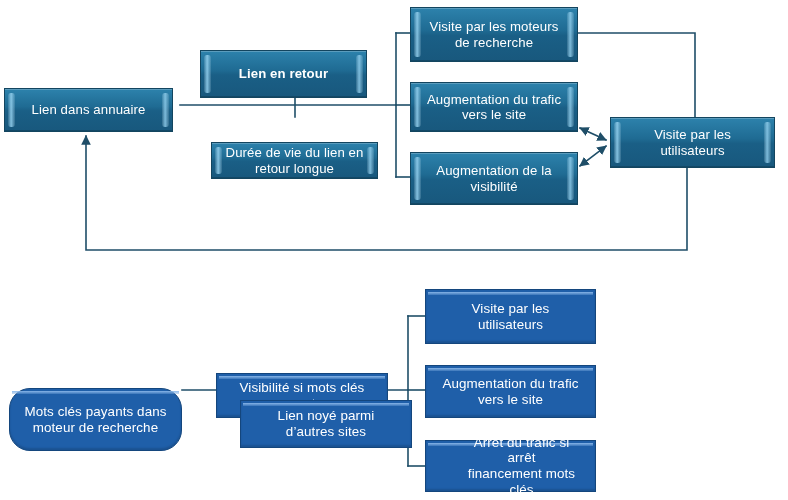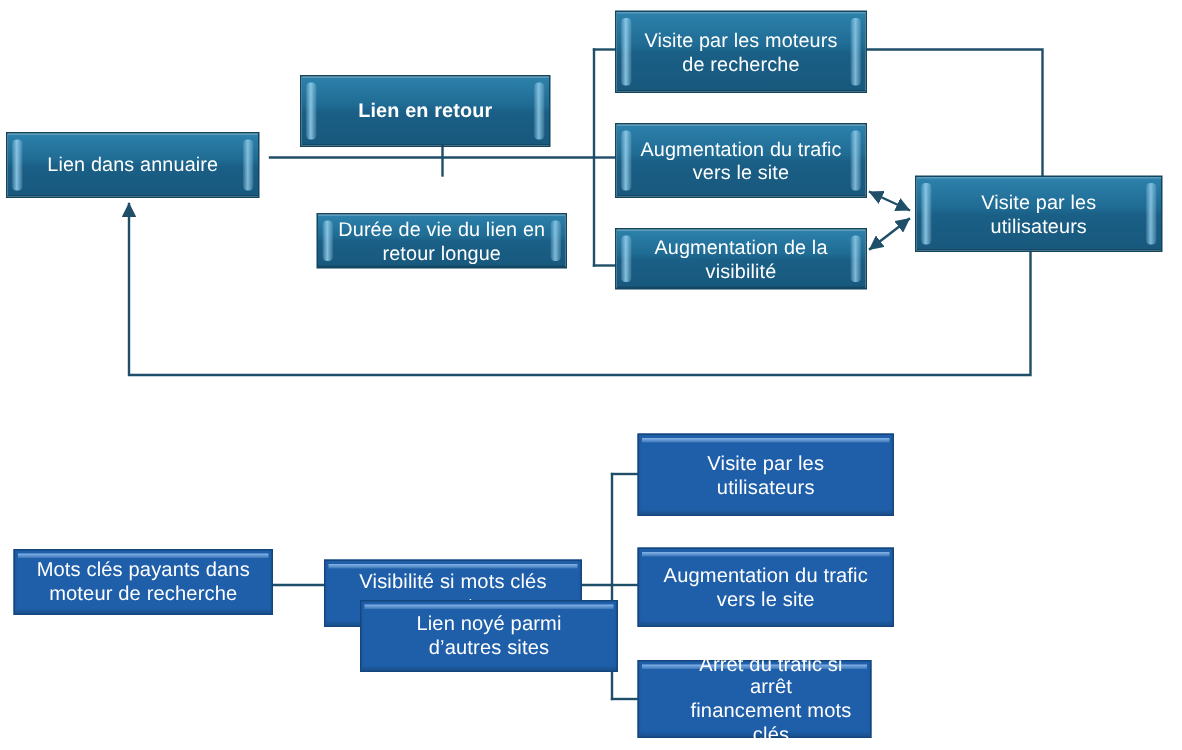--- a/index.html
+++ b/index.html
@@ -169,31 +169,31 @@
   <div class="node teal" style="left:410px; top:7px; width:168px; height:55px;">
     <span class="label">Visite par les moteurs
 de recherche</span>
   </div>
 
   <div class="node teal" style="left:410px; top:82px; width:168px; height:50px;">
     <span class="label">Augmentation du trafic
 vers le site</span>
   </div>
 
-  <div class="node teal" style="left:410px; top:152px; width:168px; height:41px;">
+  <div class="node teal" style="left:410px; top:152px; width:168px; height:53px;">
     <span class="label">Augmentation de la
 visibilité</span>
   </div>
 
   <div class="node teal" style="left:610px; top:117px; width:165px; height:51px;">
     <span class="label">Visite par les
 utilisateurs</span>
   </div>
 
-  <div class="node royal" style="left:9px; top:366px; width:173px; height:44px;">
+  <div class="node royal" style="left:9px; top:388px; width:173px; height:63px;border-radius:21px;">
     <span class="label">Mots clés payants dans
 moteur de recherche</span>
   </div>
 
   <div class="node royal" style="left:216px; top:330px; width:172px; height:45px;margin-top:43px;">
     <span class="label">Visibilité si mots clés
 correctes</span>
   </div>
 
   <div class="node royal" style="left:216px; top:400px; width:172px; height:48px;margin-left:24px;">
@@ -204,18 +204,18 @@
   <div class="node royal" style="left:425px; top:289px; width:171px; height:55px;">
     <span class="label">Visite par les
 utilisateurs</span>
   </div>
 
   <div class="node royal" style="left:425px; top:365px; width:171px; height:53px;">
     <span class="label">Augmentation du trafic
 vers le site</span>
   </div>
 
-  <div class="node royal" style="left:425px; top:440px; width:156px; height:52px;padding-left:22px;">
+  <div class="node royal" style="left:425px; top:440px; width:171px; height:52px;padding-left:22px;">
     <span class="label">Arrêt du trafic si arrêt
 financement mots clés</span>
   </div>
 
 </div>
 
 </body></html>

